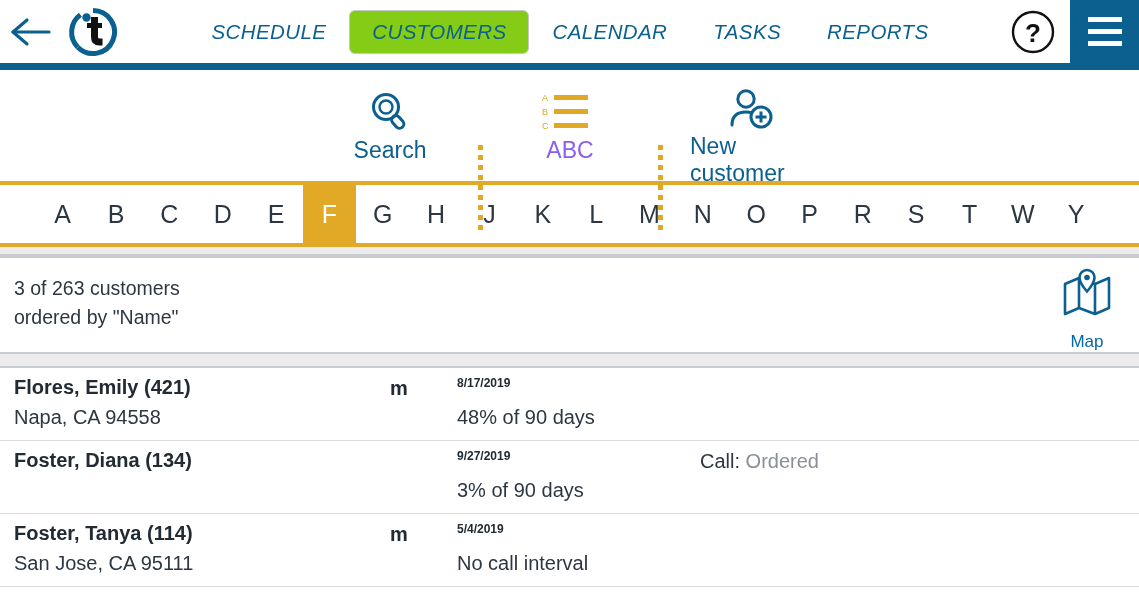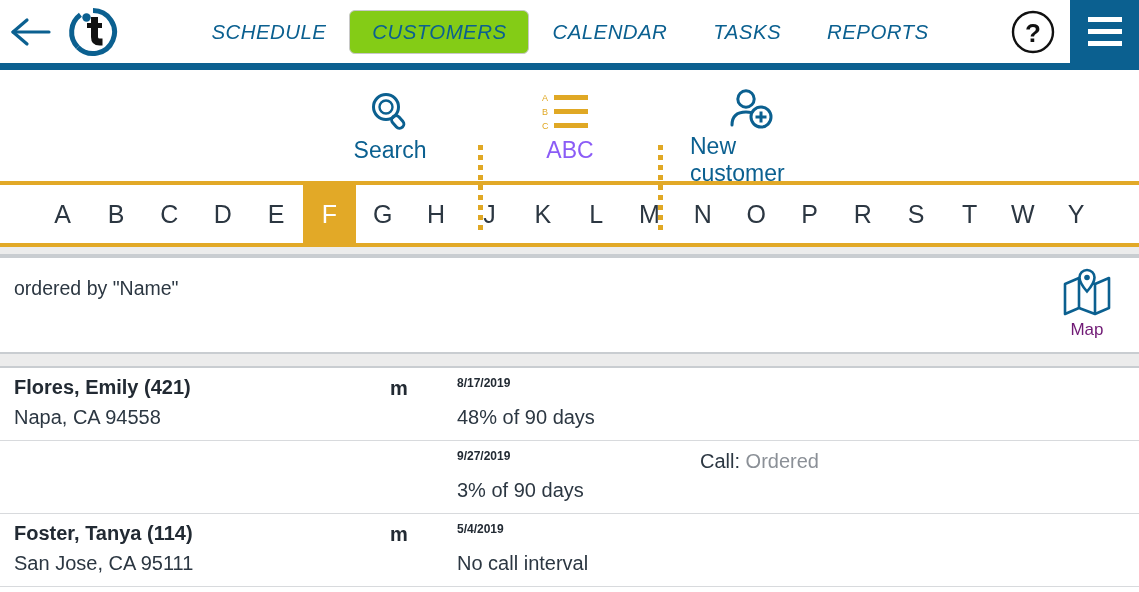--- a/index.html
+++ b/index.html
@@ -146,23 +146,23 @@
   }
   .map-btn {
     position: absolute;
     right: 16px; top: 10px;
     width: 72px;
     display: flex; flex-direction: column;
     align-items: center;
     cursor: pointer;
   }
   .map-btn .mlabel {
-    margin-top: 2px;
+    margin-top: 14px;
     font-size: 17px;
-    color: #701a75;
+    color: #0369a1;
   }
   .gray-band2 {
     height: 16px;
     background: #ececec;
     border-top: 2px solid #c9cdd1;
     border-bottom: 2px solid #c9cdd1;
   }
 
   
   .list { background: #ffffff; }
@@ -312,20 +312,21 @@
   <div class="alpha-letter">S</div>
   <div class="alpha-letter">T</div>
   <div class="alpha-letter">W</div>
   <div class="alpha-letter">Y</div>
 </div>
 
 <div class="goldline"></div>
 <div class="gray-band"></div>
 
 <div class="inforow">
+  <div class="infotext">3 of 263 customers</div>
   <div class="infotext">ordered by "Name"</div>
 
   <div class="map-btn">
     <svg width="52" height="50" viewBox="0 0 52 50">
       <path d="M4 16 L18 10 L34 16 L48 10 L48 40 L34 46 L18 40 L4 46 Z" fill="none" stroke="#0b6090" stroke-width="2.6" stroke-linejoin="round"></path>
       <line x1="18" y1="10" x2="18" y2="40" stroke="#0b6090" stroke-width="2.6"></line>
       <line x1="34" y1="16" x2="34" y2="46" stroke="#0b6090" stroke-width="2.6"></line>
       <path d="M26 2 a7.5 7.5 0 0 1 7.5 7.5 c0 5.5 -7.5 14 -7.5 14 s-7.5 -8.5 -7.5 -14 A7.5 7.5 0 0 1 26 2 Z" fill="#ffffff" stroke="#0b6090" stroke-width="2.6"></path>
       <circle cx="26" cy="9.5" r="2.8" fill="#0b6090"></circle>
     </svg>
@@ -340,20 +341,21 @@
   <div class="crow">
     <div class="c-name">Flores, Emily (421)</div>
     <div class="c-addr">Napa, CA 94558</div>
     <div class="c-flag">m</div>
     <div class="c-date">8/17/2019</div>
     <div class="c-interval">48% of 90 days</div>
     <div class="c-call"><span></span><span class="cval"></span></div>
   </div>
 
   <div class="crow">
+    <div class="c-name">Foster, Diana (134)</div>
     <div class="c-flag"></div>
     <div class="c-date">9/27/2019</div>
     <div class="c-interval">3% of 90 days</div>
     <div class="c-call"><span>Call: </span><span class="cval">Ordered</span></div>
   </div>
 
   <div class="crow">
     <div class="c-name">Foster, Tanya (114)</div>
     <div class="c-addr">San Jose, CA 95111</div>
     <div class="c-flag">m</div>

